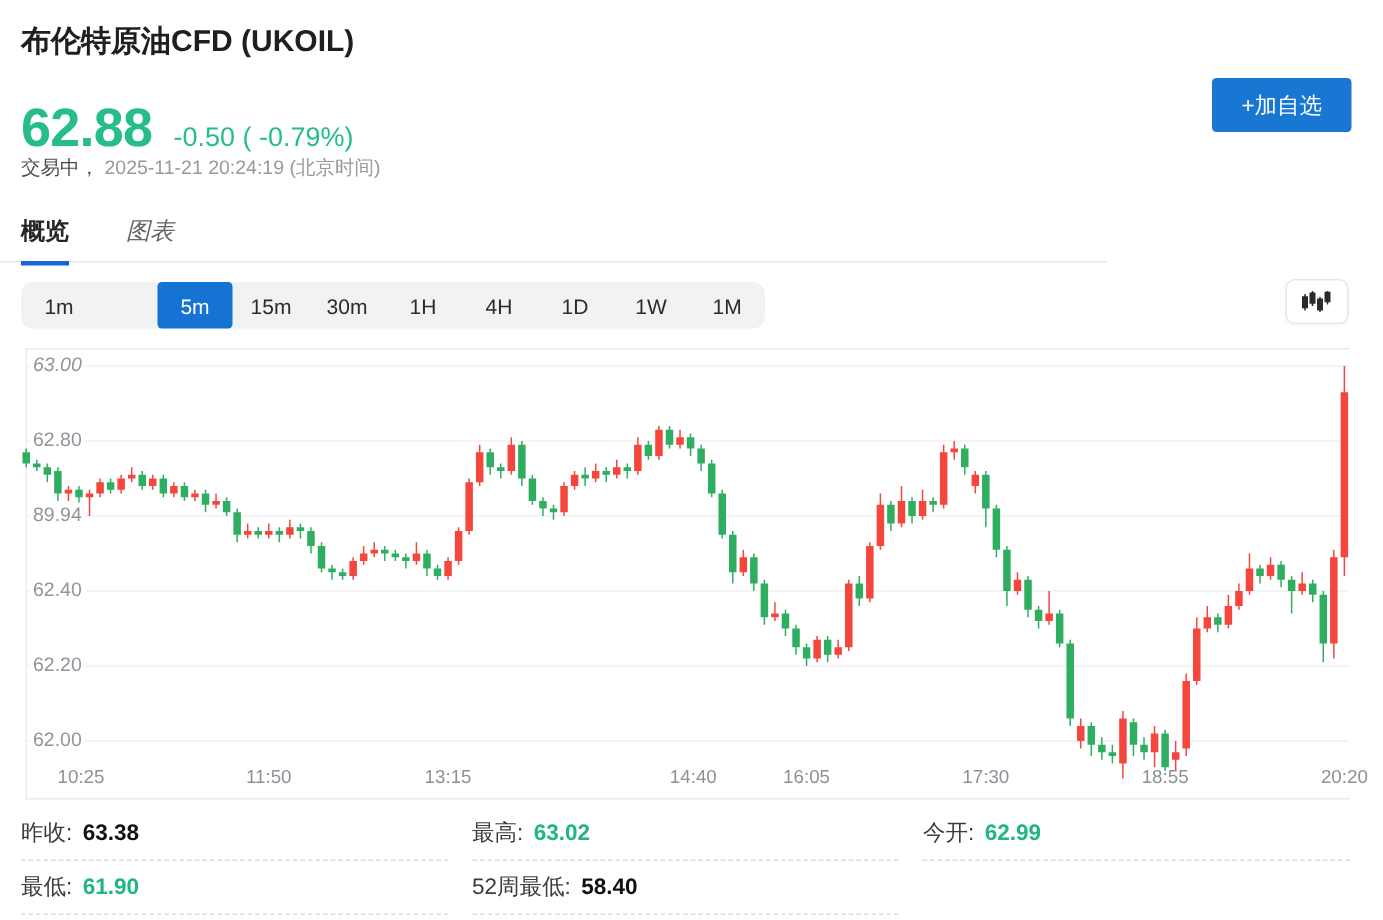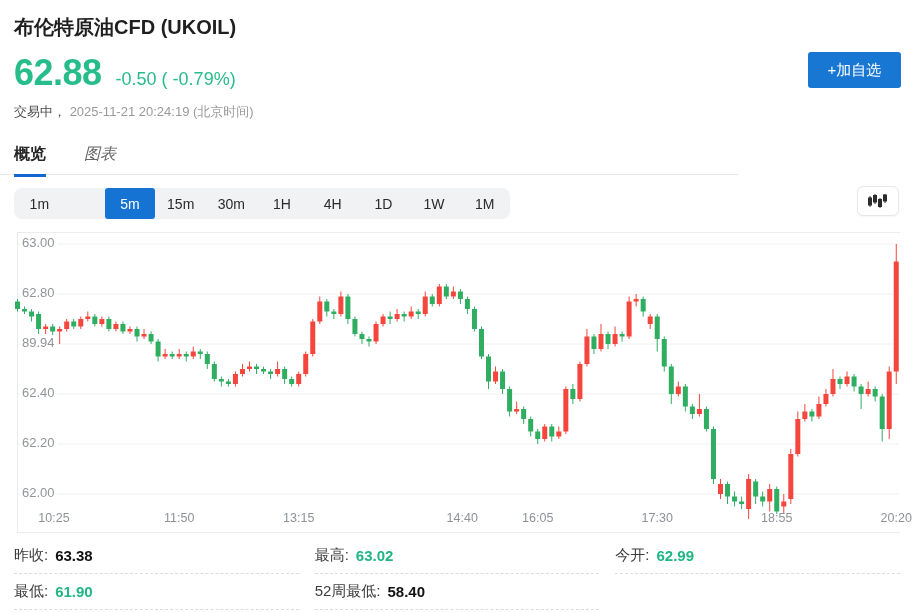--- a/index.html
+++ b/index.html
@@ -2,21 +2,21 @@
 <html><head>
 <meta charset="utf-8">
 <style>
   * { margin:0; padding:0; box-sizing:border-box; }
   html,body { width:922px; height:613px; overflow:hidden; background:#fff;
     font-family:"Liberation Sans","DejaVu Sans",sans-serif; }
   body { position:relative; }
 
   
   .title { position:absolute; left:14px; top:14px; font-size:20px; font-weight:bold; color:#1f1f1f; }
-  .price-row { position:absolute; left:14px; top:52px; display:flex; align-items:baseline; }
+  .price-row { position:absolute; left:14px; top:64px; display:flex; align-items:baseline; }
   .price { font-size:36px; font-weight:bold; color:#26bd8a; letter-spacing:-0.5px; }
   .change { font-size:18px; color:#26bd8a; margin-left:14px; }
   .status-row { position:absolute; left:14px; top:103px; font-size:13px; }
   .status-label { color:#4b4b4b; }
   .status-time { color:#9a9a9a; }
   .watch-btn { position:absolute; right:21px; top:52px; width:93px; height:36px;
     background:#1877d3; color:#fff; font-size:15px; border:none; border-radius:3px; cursor:pointer;
     display:flex; align-items:center; justify-content:center; }
 
   
@@ -361,21 +361,21 @@
       <line x1="875.1600000000001" x2="875.1600000000001" y1="155.50000000000006" y2="170.50000000000063" stroke="#2fae62" stroke-width="1"></line>
       <rect x="872.6600000000001" y="157.99999999999957" width="5" height="7.500000000000284" fill="#2fae62"></rect>
       <line x1="882.19" x2="882.19" y1="163.00000000000034" y2="210.49999999999977" stroke="#2fae62" stroke-width="1"></line>
       <rect x="879.69" y="165.49999999999986" width="5" height="32.500000000000654" fill="#2fae62"></rect>
       <line x1="889.22" x2="889.22" y1="135.5000000000005" y2="208.00000000000028" stroke="#f5463d" stroke-width="1"></line>
       <rect x="886.72" y="140.4999999999995" width="5" height="57.50000000000102" fill="#f5463d"></rect>
       <line x1="896.25" x2="896.25" y1="13" y2="153.00000000000057" stroke="#f5463d" stroke-width="1"></line>
       <rect x="893.75" y="30.50000000000007" width="5" height="109.99999999999942" fill="#f5463d"></rect>
     </svg>
   <div id="ylabels">
-      <span class="ylab" style="top: 4px;">63.00</span>
+      <span class="ylab" style="top: 4px; font-style: italic;">63.00</span>
       <span class="ylab" style="top: 54px;">62.80</span>
       <span class="ylab" style="top: 104px;">89.94</span>
       <span class="ylab" style="top: 154px;">62.40</span>
       <span class="ylab" style="top: 204px;">62.20</span>
       <span class="ylab" style="top: 254px;">62.00</span>
     </div>
   <div id="xlabels">
       <span class="xlab" style="left: 54px;">10:25</span>
       <span class="xlab" style="left: 179.19px;">11:50</span>
       <span class="xlab" style="left: 298.7px;">13:15</span>

